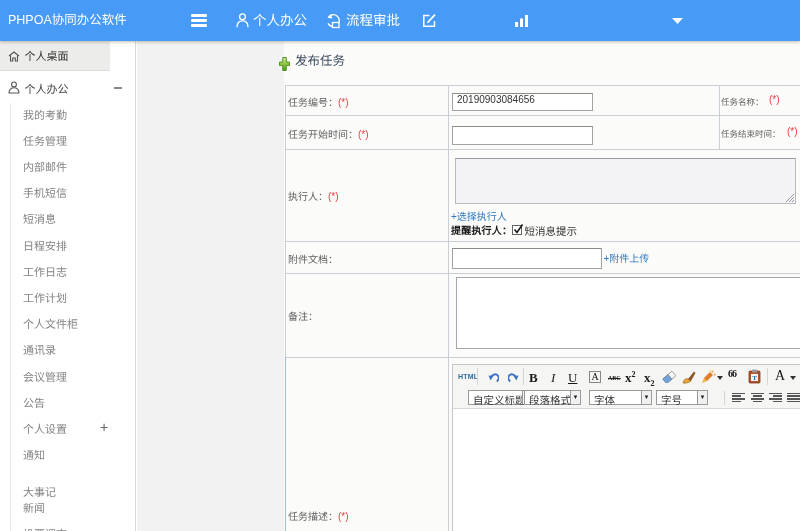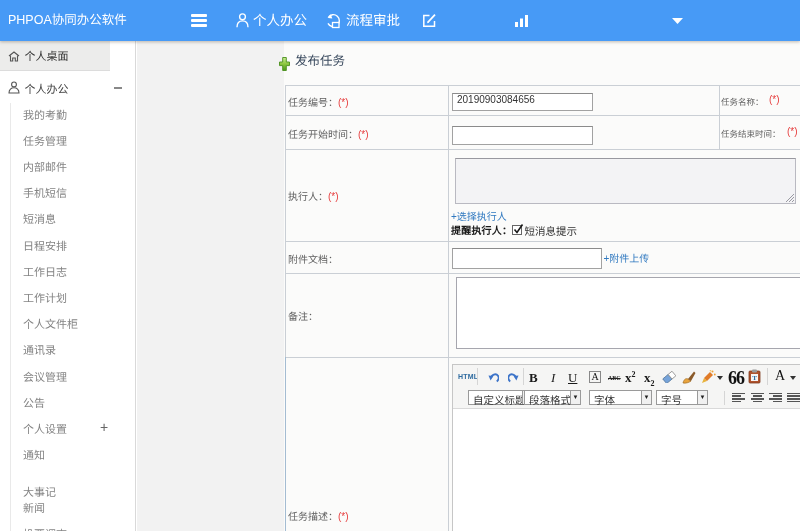--- a/index.html
+++ b/index.html
@@ -242,21 +242,21 @@
   <svg class="abs" style="left:248px;top:5px" width="15" height="14" viewBox="0 0 15 14">
       <path d="M1 13 L3 8 L6 11 Z" fill="#e8b43d"></path>
       <path d="M3 8 L9 2 L12 5 L6 11 Z" fill="#e07b28"></path>
       <circle cx="11.5" cy="1.5" r="1" fill="#f0a030"></circle>
       <circle cx="13.8" cy="4.5" r="0.9" fill="#f0a030"></circle>
       <circle cx="9.5" cy="0.8" r="0.8" fill="#f0c060"></circle>
     </svg>
   <svg class="abs" style="left:264px;top:11px" width="6" height="4" viewBox="0 0 6 4">
       <path d="M0 0 L6 0 L3 4 Z" fill="#333"></path>
     </svg>
-  <span class="abs" style="left:275px;top:3px;font-size:18px;font-weight:bold;color:#111;font-family:'Liberation Serif',serif;letter-spacing:-1px">66</span>
+  <span class="abs" style="left:275px;top:3px;font-size:10px;font-weight:bold;color:#111;font-family:'Liberation Serif',serif;letter-spacing:-1px">66</span>
   <svg class="abs" style="left:295px;top:4px" width="13" height="15" viewBox="0 0 13 15">
       <rect x="1" y="2" width="11" height="12" rx="1" fill="#b0522c" stroke="#7d3a1e" stroke-width="0.8"></rect>
       <rect x="4" y="0.5" width="5" height="3" rx="1" fill="#9a9a9a"></rect>
       <rect x="3" y="5" width="7" height="7" fill="#f5f5f5"></rect>
       <text x="6.5" y="11" font-size="7" font-weight="bold" fill="#2d6a9f" text-anchor="middle" font-family="Liberation Serif,serif">T</text>
     </svg>
   <div class="tb-sep" style="left:314px"></div>
   <span class="abs" style="left:322px;top:3px;font-size:14px;color:#111;font-family:'Liberation Serif',serif">A</span>
   <svg class="abs" style="left:337px;top:11px" width="6" height="4" viewBox="0 0 6 4">
       <path d="M0 0 L6 0 L3 4 Z" fill="#333"></path>

